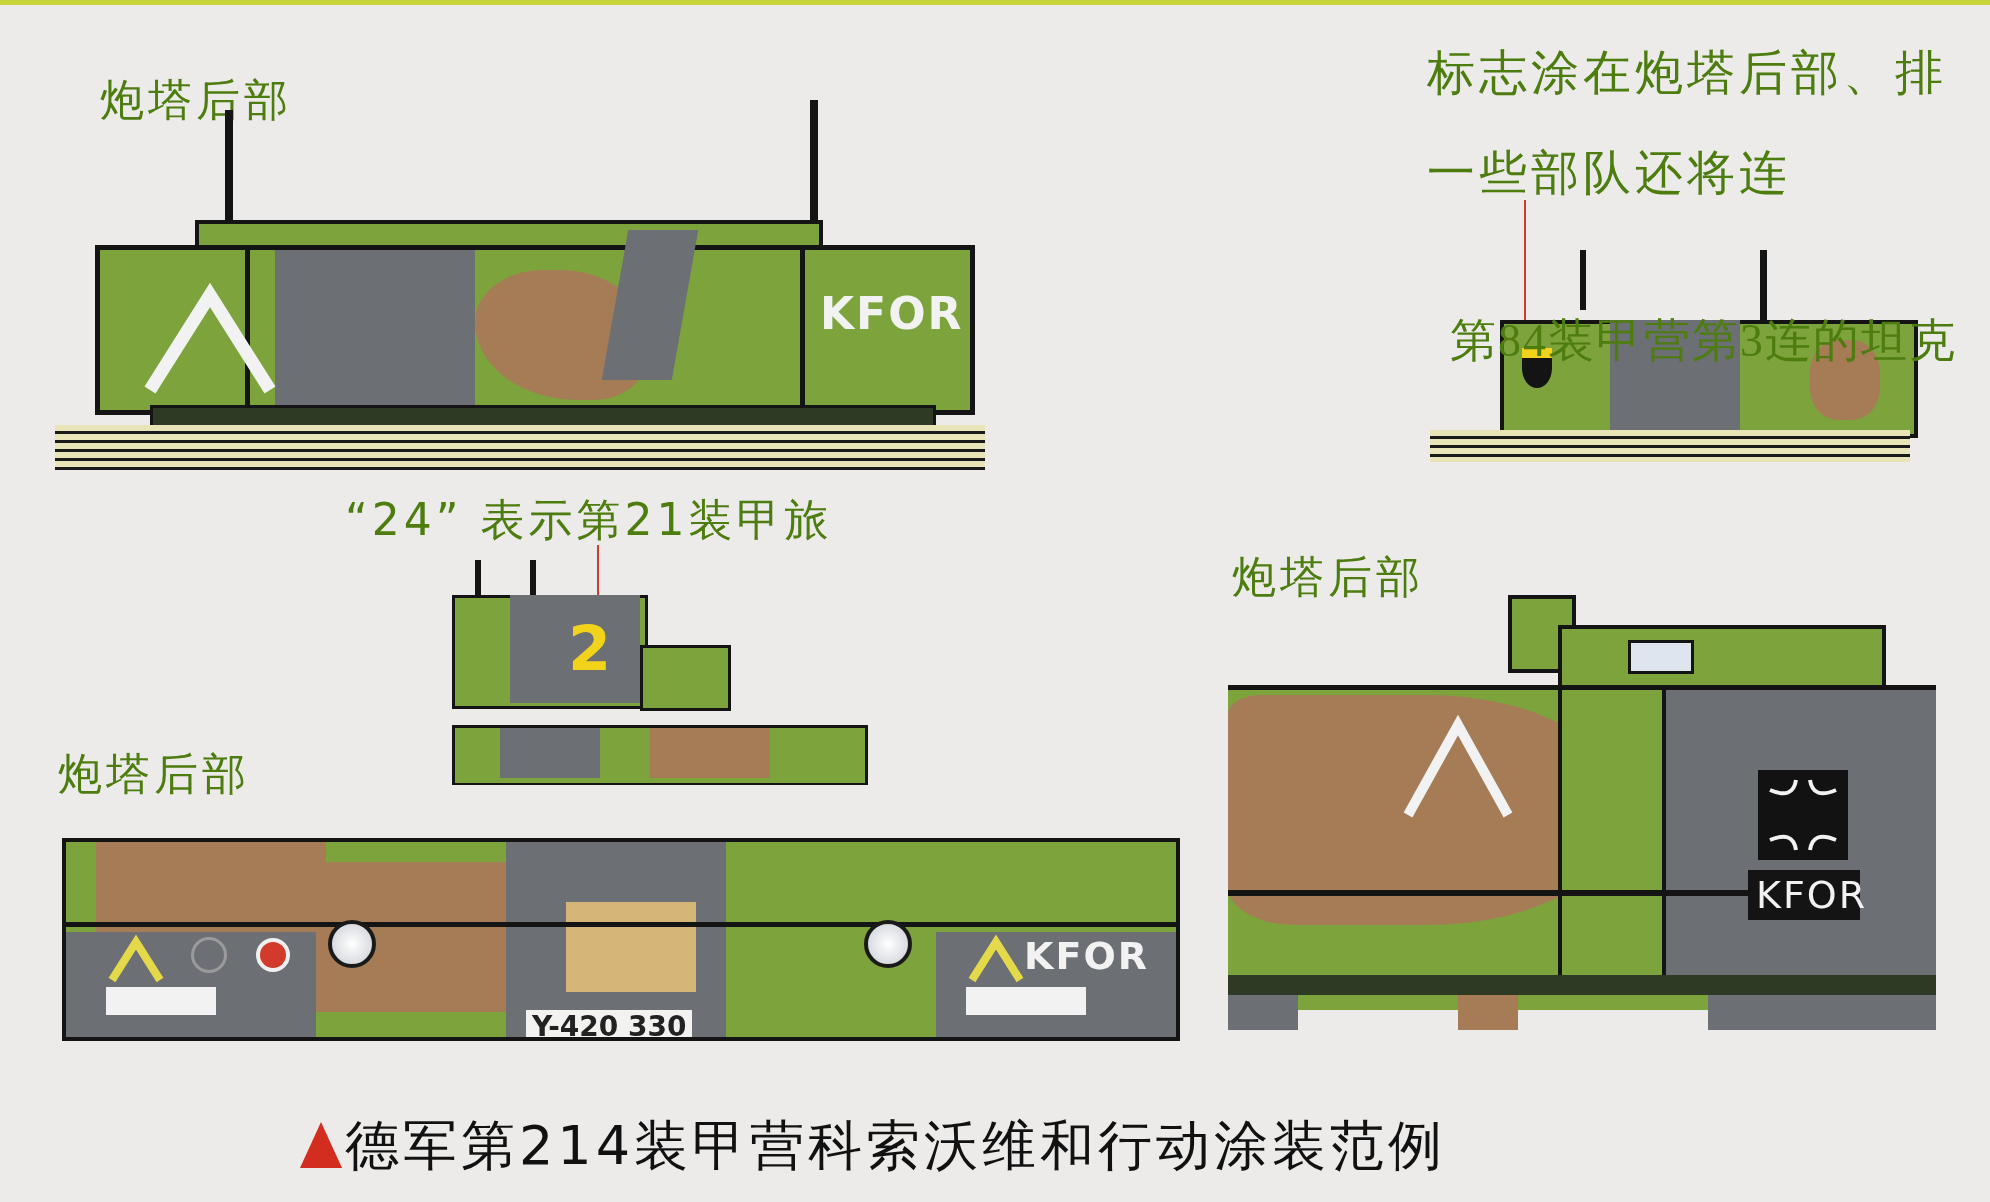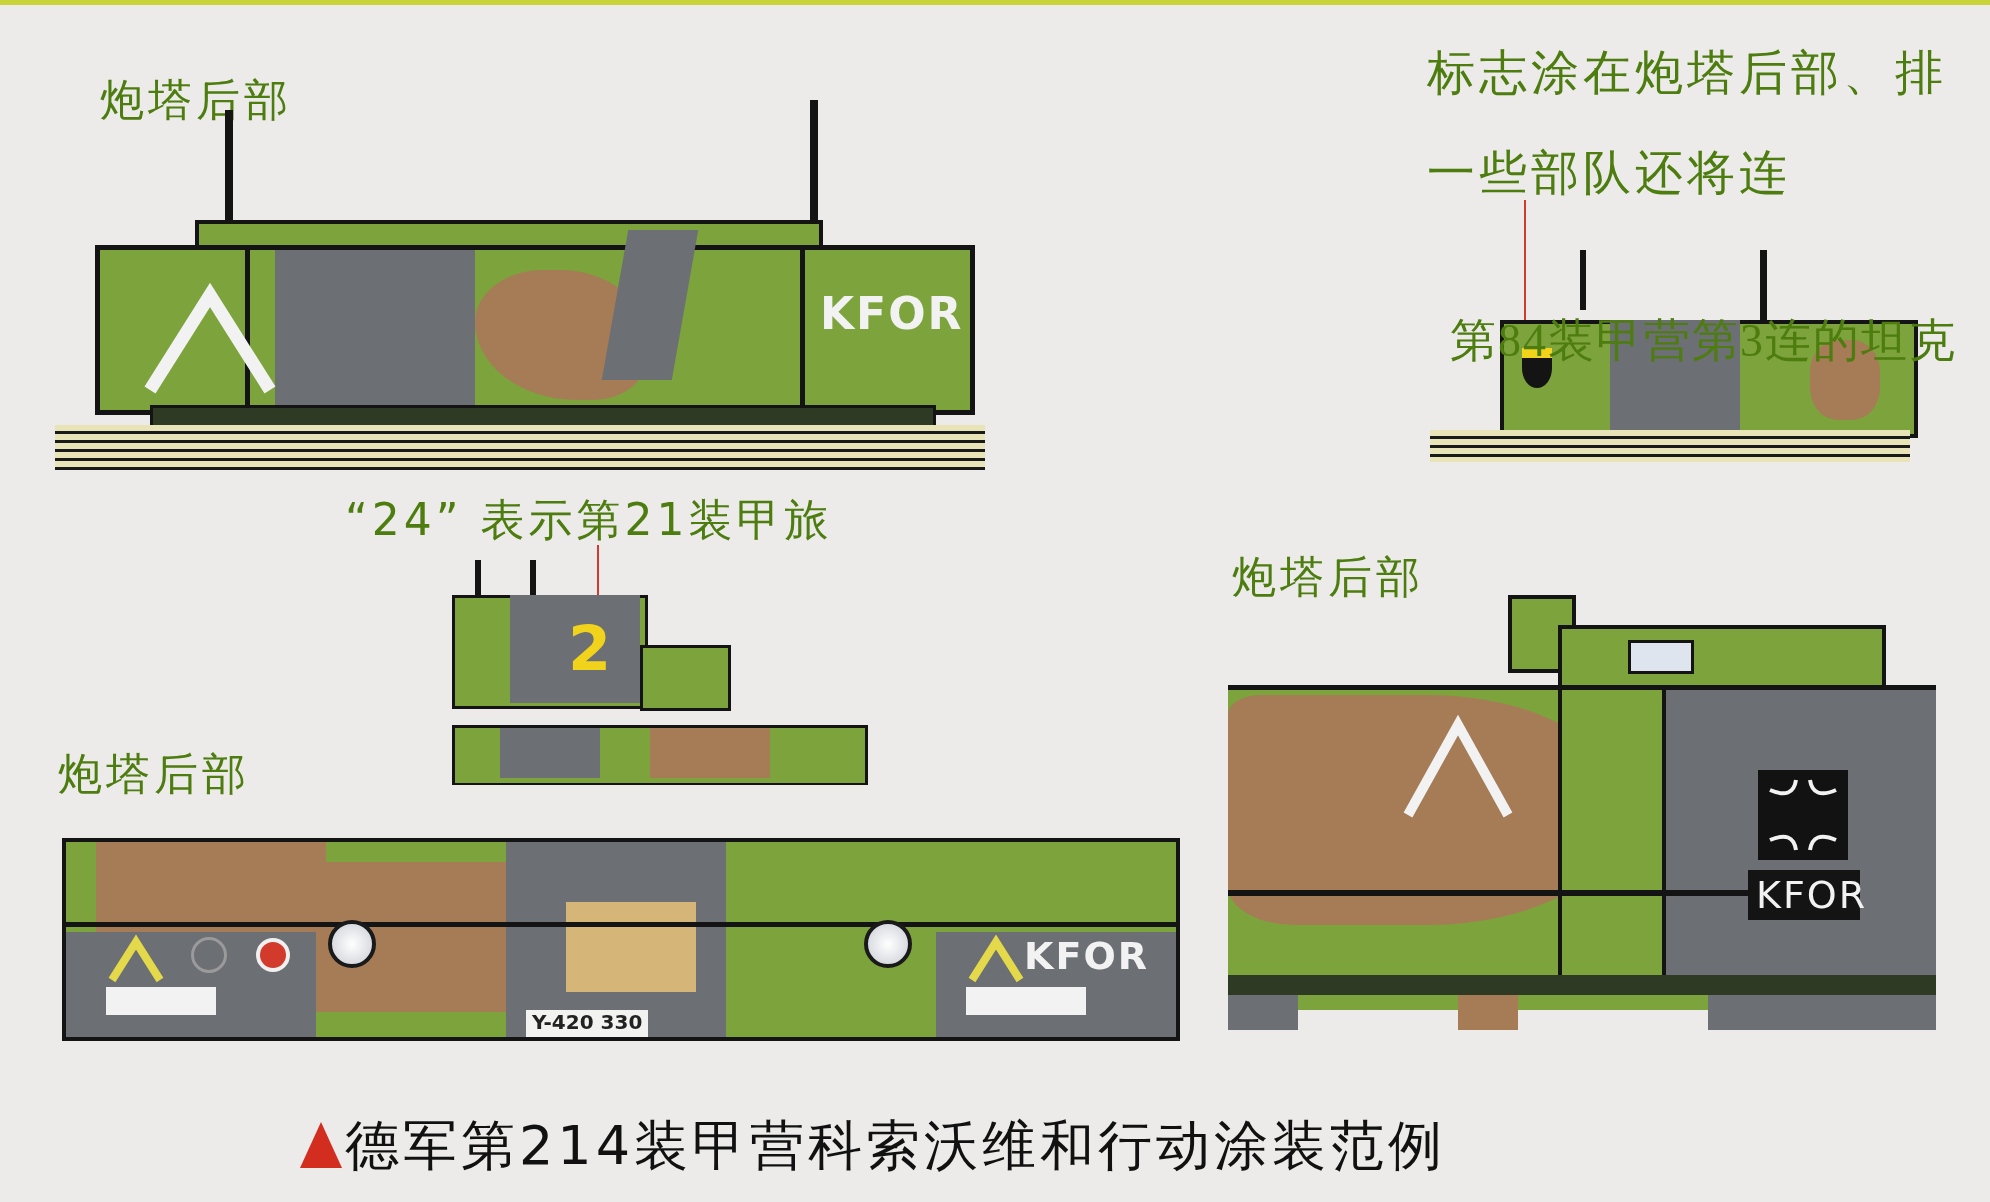--- a/index.html
+++ b/index.html
@@ -12,21 +12,21 @@
   .gy{background:#6c6f73;}
   .dk{background:#2e3a24;}
   .blk{background:#141414;}
   .abs{position:absolute;}
   .stripes{position:absolute;background:repeating-linear-gradient(#e8e4b8 0 6px,#1a1a1a 6px 9px);}
   .chev{position:absolute;}
   .kfor{position:absolute;font-family:"DejaVu Sans",sans-serif;font-weight:bold;color:#f2f2f2;letter-spacing:2px;}
   .leader{position:absolute;width:2px;background:#d23a2b;}
   .caption{position:absolute;left:345px;top:1110px;font-size:54px;letter-spacing:4px;font-family:"DejaVu Sans",sans-serif;color:#111;}
   .tri{position:absolute;left:300px;top:1122px;width:0;height:0;border-left:21px solid transparent;border-right:21px solid transparent;border-bottom:46px solid #d22d1f;}
-  .plate{position:absolute;background:#f2f2f0;color:#222;font-family:"DejaVu Sans",sans-serif;font-size:20px;font-weight:bold;padding:0 6px;}
+  .plate{position:absolute;background:#f2f2f0;color:#222;font-family:"DejaVu Sans",sans-serif;font-size:28px;font-weight:bold;padding:0 6px;}
   .light{position:absolute;border-radius:50%;background:radial-gradient(#ffffff,#c9cdd4);border:4px solid #1a1a1a;}
   .cross{position:absolute;background:#121212;}
 </style>
 </head>
 <body>
 
 <div class="topband"></div>
 
 <div class="label" style="left:100px;top:78px;">炮塔后部</div>
 <div class="panel" style="left:55px;top:100px;width:930px;height:370px;">

